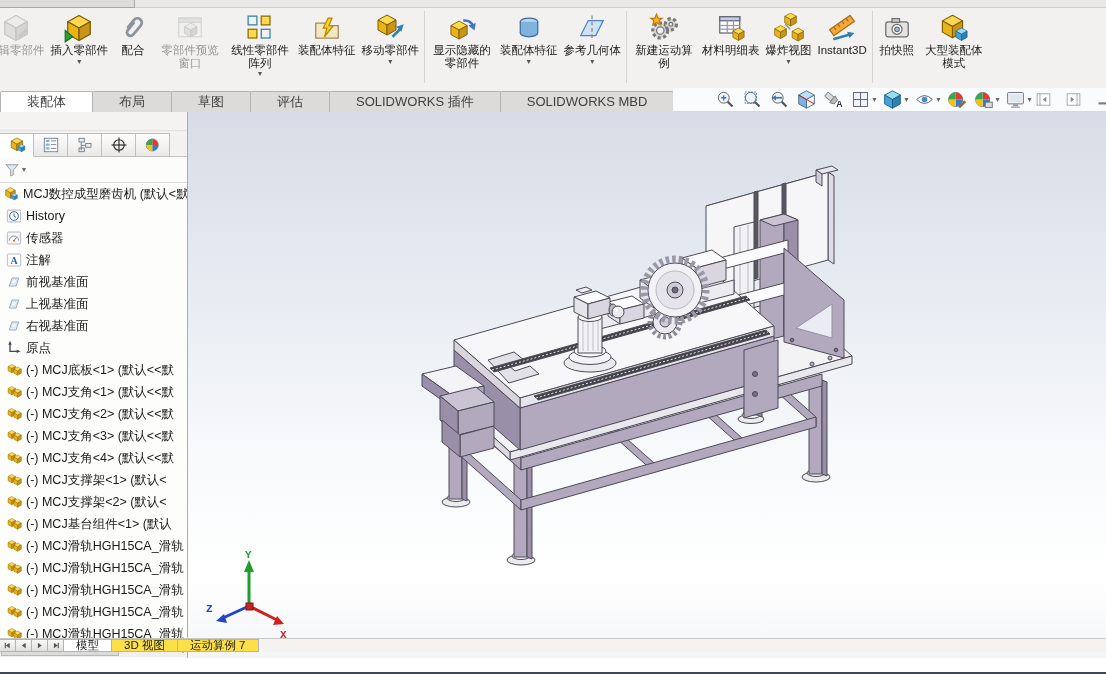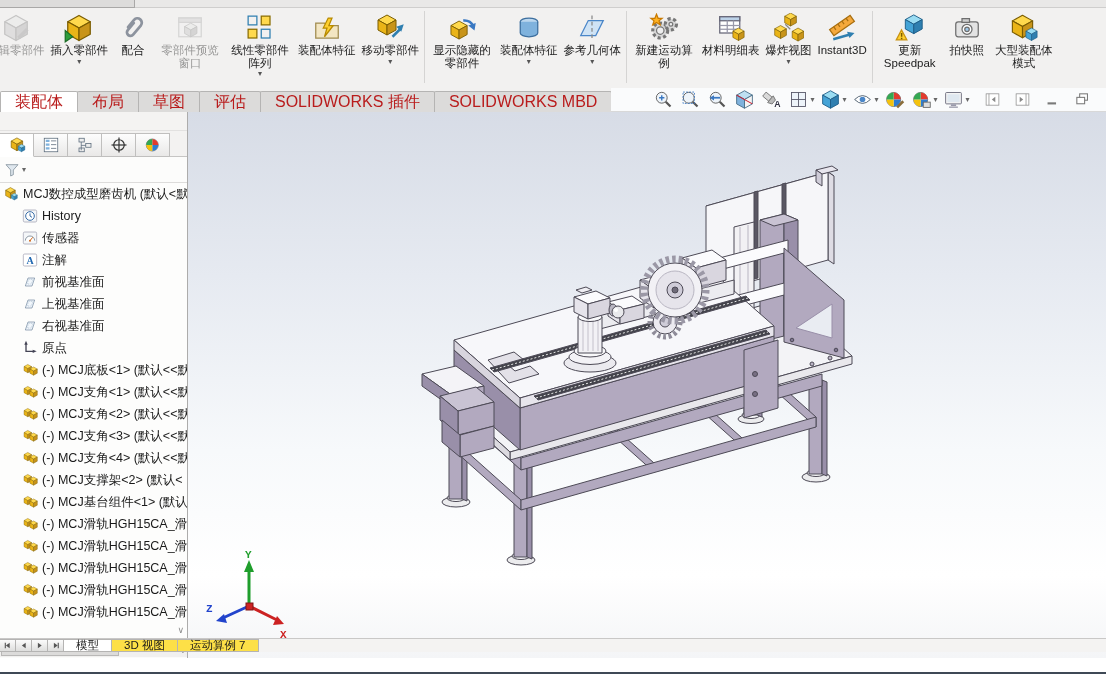--- a/index.html
+++ b/index.html
@@ -13,40 +13,40 @@
   .tbtn{display:flex;flex-direction:column;align-items:center;min-width:44px;max-width:70px;padding:1px 3px;height:75px;box-sizing:border-box;cursor:pointer}
   .tbtn .ticon{width:34px;height:32px;display:flex;align-items:center;justify-content:center;flex:none}
   .tbtn .tlabel{font-size:11.5px;line-height:12.5px;text-align:center;color:#222}
   .tbtn.disabled{filter:grayscale(1);opacity:.45}
   .tbtn .dd{font-size:8px;color:#555;margin-top:1px;line-height:8px}
   .tsep{width:1px;background:#d5d4d3;height:72px;margin:0 2px;flex:none}
   .cutleft{margin-left:-16px}
   
   #ribbonrow{position:absolute;left:0;top:88px;width:1106px;height:24px;display:flex;align-items:flex-end}
   #ribbontabs{display:flex;align-items:flex-end;background:#f2f1f0;height:24px;padding-left:0}
-  .rtab{height:20px;line-height:20px;padding:0 14px;font-size:16px;color:#b91c1c;background:#dcdbda;border:1px solid #b5b4b3;border-bottom:none;border-radius:2px 2px 0 0;margin-right:-1px;cursor:pointer;white-space:nowrap}
+  .rtab{height:20px;line-height:20px;padding:0 26px;font-size:13px;color:#404040;background:#dcdbda;border:1px solid #b5b4b3;border-bottom:none;border-radius:2px 2px 0 0;margin-right:-1px;cursor:pointer;white-space:nowrap}
   .rtab.active{background:#fff;position:relative;z-index:2}
   #ribbonrest{flex:1;height:24px;background:#fafbfc;border-bottom:1px solid #d8d8d8;box-sizing:border-box;display:flex;align-items:center}
   #hud{display:flex;align-items:center;margin-left:40px;gap:2px}
   .hudbtn{display:flex;align-items:center;padding:0 2px;cursor:pointer}
   .hudbtn .dd{font-size:8px;color:#666;margin-left:1px}
   #wincontrols{margin-left:auto;display:flex;align-items:center;gap:10px;padding-right:14px}
   .winbtn{width:20px;height:17px;display:flex;align-items:center;justify-content:center;cursor:pointer}
   
   #main{position:absolute;left:0;top:112px;width:1106px;height:546px}
   
   #panel{position:absolute;left:0;top:0;width:188px;height:546px;background:#fbfbfa;border-right:1px solid #adacab;box-sizing:border-box}
   #panelspacer{height:18px;background:#f4f3f2;border-bottom:1px solid #e2e1e0}
   #ptabs{height:26px;border-bottom:1px solid #c6c5c4;display:flex;background:#f3f2f1;padding-top:2px;box-sizing:border-box}
   .ptab{width:35px;height:24px;border:1px solid #c0bfbe;margin-left:-1px;display:flex;align-items:center;justify-content:center;background:linear-gradient(#fdfdfd,#e9e8e7);cursor:pointer;box-sizing:border-box}
   .ptab.active{background:#fff;border-bottom-color:#fff;z-index:2;position:relative}
   #filterrow{height:26px;border-bottom:1px solid #dddcdb;display:flex;align-items:center;padding-left:4px;background:#fcfcfb;box-sizing:border-box}
   #filterrow .dd{font-size:8px;color:#666;margin-left:2px}
   #tree{position:relative;height:460px;overflow:hidden;background:#fdfdfc}
-  .trow{height:22px;display:flex;align-items:center;gap:4px;padding-left:22px;font-size:12.5px;white-space:nowrap;overflow:hidden;cursor:pointer}
+  .trow{height:22px;display:flex;align-items:center;gap:4px;padding-left:6px;font-size:12.5px;white-space:nowrap;overflow:hidden;cursor:pointer}
   .trow.root{padding-left:3px}
   .trow .ticn{flex:none;width:16px;height:16px}
   #treeup{position:absolute;right:3px;top:5px;color:#8a8a8a;font-size:9px;line-height:9px}
   #treedown{position:absolute;right:3px;bottom:8px;color:#8a8a8a;font-size:9px;line-height:9px}
   #phscroll{height:14px;background:#f1f0ef;border-top:1px solid #d4d3d2;position:relative;box-sizing:border-box}
   #phthumb{position:absolute;left:1px;top:1px;width:118px;height:11px;background:#dcdbda;border:1px solid #b9b8b7;box-sizing:border-box}
   #pharrow{position:absolute;right:2px;top:0;font-size:10px;color:#777;line-height:13px}
   
   #viewport{position:absolute;left:188px;top:0;width:918px;height:546px;
     background:linear-gradient(180deg,#d7dce6 0%,#e6eaf1 30%,#f7f9fb 62%,#ffffff 85%,#f4f5f7 100%);overflow:hidden}
@@ -285,37 +285,20 @@
           </svg>
         </span>
       </span>
       <span class="tlabel">Instant3D</span>
     </div>
     <div class="tsep"></div>
     <div class="tbtn">
       <span class="ticon">
         <span class="icon">
           <svg width="30" height="30" viewBox="0 0 24 24">
-            <g transform="translate(6,0) scale(0.75)">
-              <polygon points="12,2 21,7 12,12 3,7" fill="#9adcf2" stroke="#1d5d87" stroke-width="1" stroke-linejoin="round"></polygon>
-              <polygon points="3,7 12,12 12,22 3,17" fill="#44a3d6" stroke="#1d5d87" stroke-width="1" stroke-linejoin="round"></polygon>
-              <polygon points="12,12 21,7 21,17 12,22" fill="#2f7fb0" stroke="#1d5d87" stroke-width="1" stroke-linejoin="round"></polygon>
-            </g>
-            <polygon points="1,21.5 9.5,21.5 5.2,13.5" fill="#ffd02e" stroke="#c99312"></polygon>
-            <rect x="4.7" y="16" width="1.2" height="3" fill="#7a5c00" stroke="none"></rect>
-            <rect x="4.7" y="19.8" width="1.2" height="1.2" fill="#7a5c00" stroke="none"></rect>
-          </svg>
-        </span>
-      </span>
-      <span class="tlabel">更新 Speedpak</span>
-    </div>
-    <div class="tbtn">
-      <span class="ticon">
-        <span class="icon">
-          <svg width="30" height="30" viewBox="0 0 24 24">
             <rect x="3" y="7" width="18" height="12" rx="2" fill="#e3e3e3" stroke="#6e6e6e"></rect>
             <rect x="8" y="4.5" width="6" height="3" fill="#cfcfcf" stroke="#6e6e6e"></rect>
             <circle cx="12" cy="13" r="4" fill="#fff" stroke="#6e6e6e"></circle>
             <circle cx="12" cy="13" r="1.8" fill="#9ec7e8" stroke="#6e6e6e"></circle>
           </svg>
         </span>
       </span>
       <span class="tlabel">拍快照</span>
     </div>
     <div class="tbtn">
@@ -737,20 +720,37 @@
                 <polygon points="12,12 21,7 21,17 12,22" fill="#c8941a" stroke="#7a5c00" stroke-width="1" stroke-linejoin="round"></polygon>
               </g>
               <g transform="scale(0.62) translate(16,10)">
                 <polygon points="12,2 21,7 12,12 3,7" fill="#ffd94d" stroke="#7a5c00" stroke-width="1" stroke-linejoin="round"></polygon>
                 <polygon points="3,7 12,12 12,22 3,17" fill="#eab417" stroke="#7a5c00" stroke-width="1" stroke-linejoin="round"></polygon>
                 <polygon points="12,12 21,7 21,17 12,22" fill="#c8941a" stroke="#7a5c00" stroke-width="1" stroke-linejoin="round"></polygon>
               </g>
             </svg>
           </span>
           <span>(-) MCJ支角&lt;4&gt; (默认&lt;&lt;默</span>
+        </div>
+        <div class="trow">
+          <span class="icon ticn">
+            <svg width="16" height="16" viewBox="0 0 24 24">
+              <g transform="scale(0.62) translate(2,4)">
+                <polygon points="12,2 21,7 12,12 3,7" fill="#ffd94d" stroke="#7a5c00" stroke-width="1" stroke-linejoin="round"></polygon>
+                <polygon points="3,7 12,12 12,22 3,17" fill="#eab417" stroke="#7a5c00" stroke-width="1" stroke-linejoin="round"></polygon>
+                <polygon points="12,12 21,7 21,17 12,22" fill="#c8941a" stroke="#7a5c00" stroke-width="1" stroke-linejoin="round"></polygon>
+              </g>
+              <g transform="scale(0.62) translate(16,10)">
+                <polygon points="12,2 21,7 12,12 3,7" fill="#ffd94d" stroke="#7a5c00" stroke-width="1" stroke-linejoin="round"></polygon>
+                <polygon points="3,7 12,12 12,22 3,17" fill="#eab417" stroke="#7a5c00" stroke-width="1" stroke-linejoin="round"></polygon>
+                <polygon points="12,12 21,7 21,17 12,22" fill="#c8941a" stroke="#7a5c00" stroke-width="1" stroke-linejoin="round"></polygon>
+              </g>
+            </svg>
+          </span>
+          <span>(-) MCJ支撑架&lt;1&gt; (默认&lt;</span>
         </div>
         <div class="trow">
           <span class="icon ticn">
             <svg width="16" height="16" viewBox="0 0 24 24">
               <g transform="scale(0.62) translate(2,4)">
                 <polygon points="12,2 21,7 12,12 3,7" fill="#ffd94d" stroke="#7a5c00" stroke-width="1" stroke-linejoin="round"></polygon>
                 <polygon points="3,7 12,12 12,22 3,17" fill="#eab417" stroke="#7a5c00" stroke-width="1" stroke-linejoin="round"></polygon>
                 <polygon points="12,12 21,7 21,17 12,22" fill="#c8941a" stroke="#7a5c00" stroke-width="1" stroke-linejoin="round"></polygon>
               </g>
               <g transform="scale(0.62) translate(16,10)">

